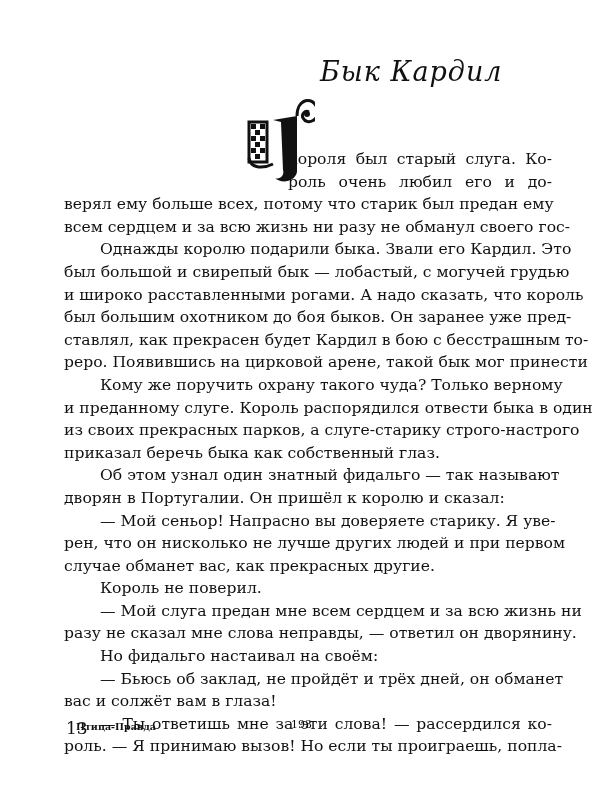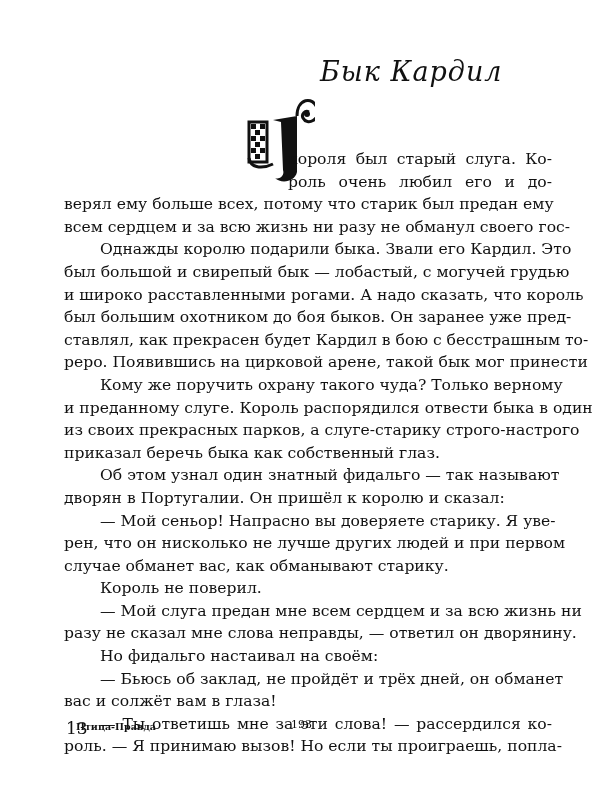--- a/index.html
+++ b/index.html
@@ -67,21 +67,21 @@
       <div class="line ">ставлял, как прекрасен будет Кардил в бою с бесстрашным то-</div>
       <div class="line ">реро. Появившись на цирковой арене, такой бык мог принести</div>
       <div class="line indent">Кому же поручить охрану такого чуда? Только верному</div>
       <div class="line ">и преданному слуге. Король распорядился отвести быка в один</div>
       <div class="line ">из своих прекрасных парков, а слуге-старику строго-настрого</div>
       <div class="line last">приказал беречь быка как собственный глаз.</div>
       <div class="line indent">Об этом узнал один знатный фидальго — так называют</div>
       <div class="line last">дворян в Португалии. Он пришёл к королю и сказал:</div>
       <div class="line indent">— Мой сеньор! Напрасно вы доверяете старику. Я уве-</div>
       <div class="line ">рен, что он нисколько не лучше других людей и при первом</div>
-      <div class="line last">случае обманет вас, как обманывают старику.</div>
+      <div class="line last">случае обманет вас, как прекрасных другие.</div>
       <div class="line indent last">Король не поверил.</div>
       <div class="line indent">— Мой слуга предан мне всем сердцем и за всю жизнь ни</div>
       <div class="line ">разу не сказал мне слова неправды, — ответил он дворянину.</div>
       <div class="line indent last">Но фидальго настаивал на своём:</div>
       <div class="line indent">— Бьюсь об заклад, не пройдёт и трёх дней, он обманет</div>
       <div class="line last">вас и солжёт вам в глаза!</div>
       <div class="line indent">— Ты ответишь мне за эти слова! — рассердился ко-</div>
       <div class="line ">роль. — Я принимаю вызов! Но если ты проиграешь, попла-</div>
     </div>
 

